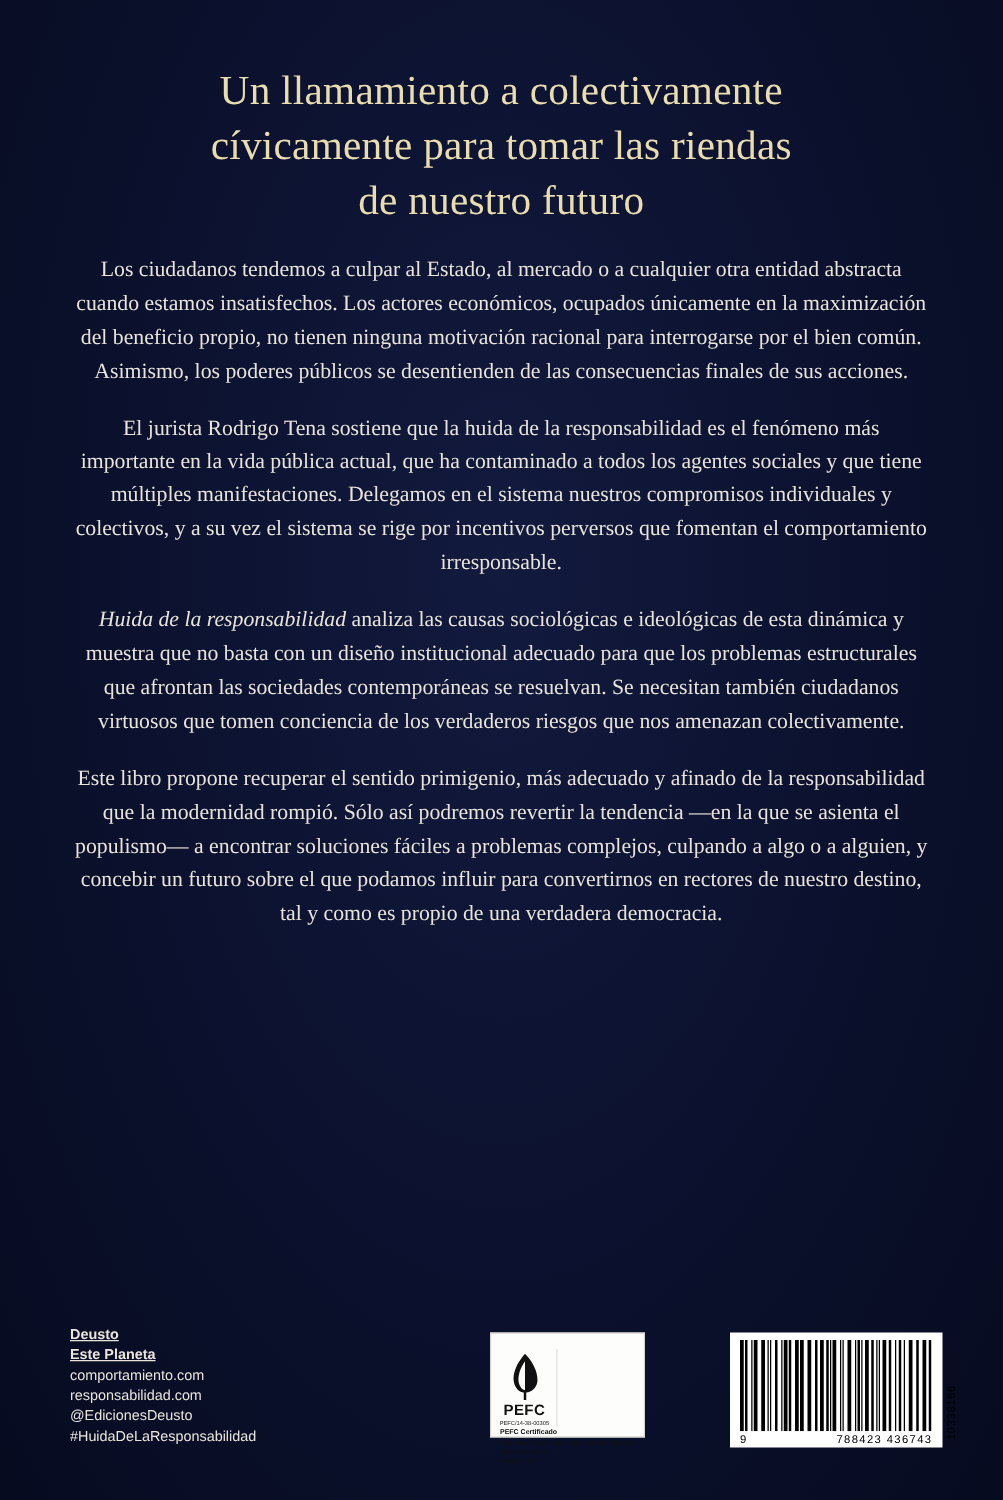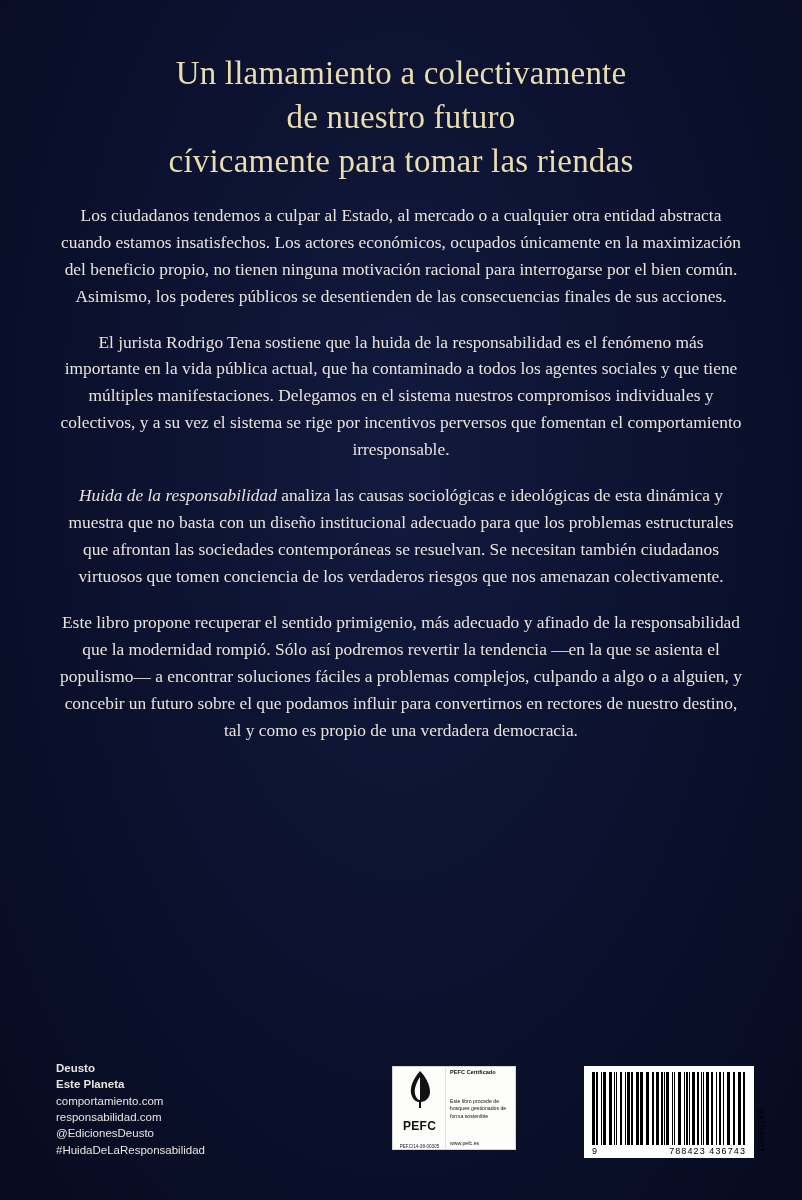--- a/index.html
+++ b/index.html
@@ -61,32 +61,34 @@
     position: absolute;
     left: 56px;
     bottom: 42px;
     font-family: "Liberation Sans", sans-serif;
     font-size: 11.5px;
     line-height: 1.42;
     color: #e9e5dc;
   }
   .imprint .strong {
     font-weight: bold;
+    text-decoration: underline;
   }
   .pefc {
     position: absolute;
     left: 392px;
     bottom: 50px;
     width: 124px;
     height: 84px;
     background: #fdfdfb;
     border: 1px solid #d8d6cf;
     display: flex;
+    flex-direction: column;
     box-sizing: border-box;
-    padding: 0 3px;
+    padding: 12px 3px;
   }
   .pefc-left {
     width: 47px;
     display: flex;
     flex-direction: column;
     align-items: center;
     justify-content: space-between;
     border-right: 1px solid #e3e1da;
     padding-right: 2px;
   }
@@ -179,22 +181,22 @@
     letter-spacing: 0.5px;
   }
 </style>
 </head>
 <body>
 
 <div class="cover">
 
   <div class="headline">
     <span class="line">Un llamamiento a colectivamente</span>
+    <span class="line">cívicamente para tomar las riendas</span>
     <span class="line">de nuestro futuro</span>
-    <span class="line">cívicamente para tomar las riendas</span>
   </div>
 
   <div class="body-copy">
     <p class="para">Los ciudadanos tendemos a culpar al Estado, al mercado o a cualquier otra entidad abstracta cuando estamos insatisfechos. Los actores económicos, ocupados únicamente en la maximización del beneficio propio, no tienen ninguna motivación racional para interrogarse por el bien común. Asimismo, los poderes públicos se desentienden de las consecuencias finales de sus acciones.</p>
     <p class="para">El jurista Rodrigo Tena sostiene que la huida de la responsabilidad es el fenómeno más importante en la vida pública actual, que ha contaminado a todos los agentes sociales y que tiene múltiples manifestaciones. Delegamos en el sistema nuestros compromisos individuales y colectivos, y a su vez el sistema se rige por incentivos perversos que fomentan el comportamiento irresponsable.</p>
     <p class="para"><em>Huida de la responsabilidad</em><span> analiza las causas sociológicas e ideológicas de esta dinámica y muestra que no basta con un diseño institucional adecuado para que los problemas estructurales que afrontan las sociedades contemporáneas se resuelvan. Se necesitan también ciudadanos virtuosos que tomen conciencia de los verdaderos riesgos que nos amenazan colectivamente.</span></p>
     <p class="para">Este libro propone recuperar el sentido primigenio, más adecuado y afinado de la responsabilidad que la modernidad rompió. Sólo así podremos revertir la tendencia —en la que se asienta el populismo— a encontrar soluciones fáciles a problemas complejos, culpando a algo o a alguien, y concebir un futuro sobre el que podamos influir para convertirnos en rectores de nuestro destino, tal y como es propio de una verdadera democracia.</p>
   </div>
 
   <div class="footer">

